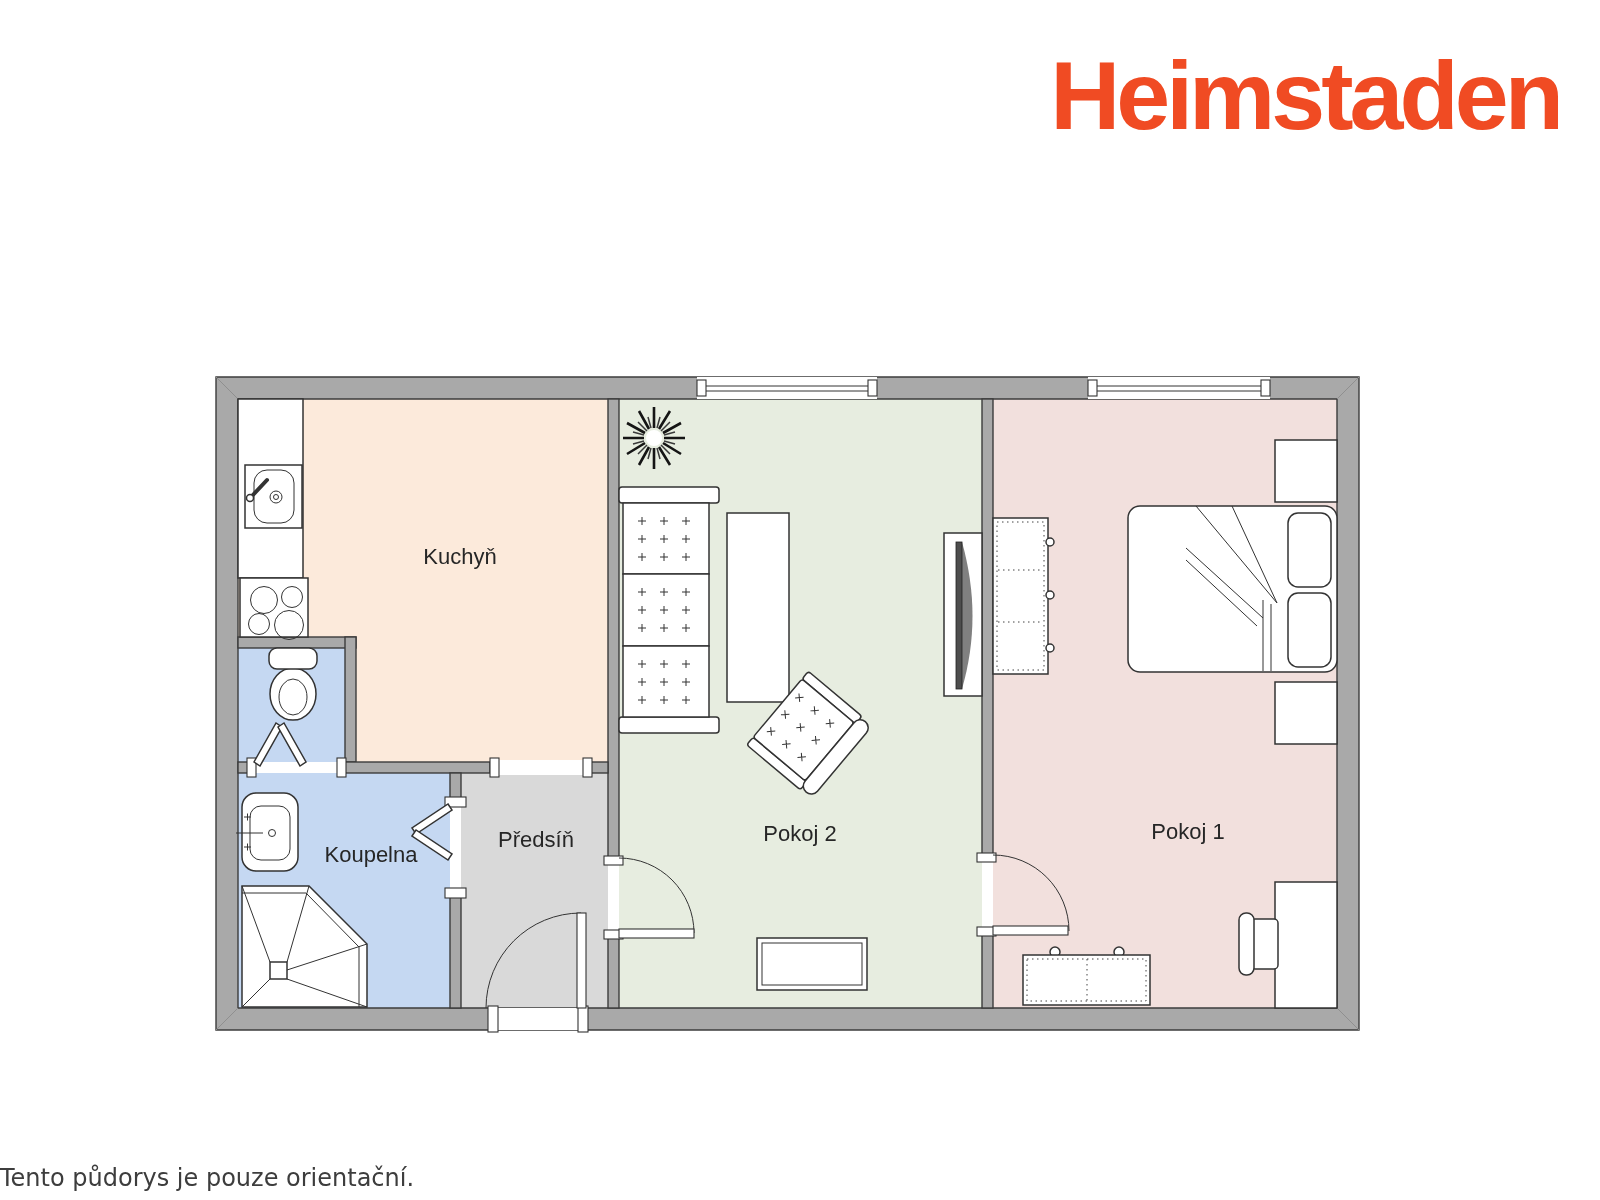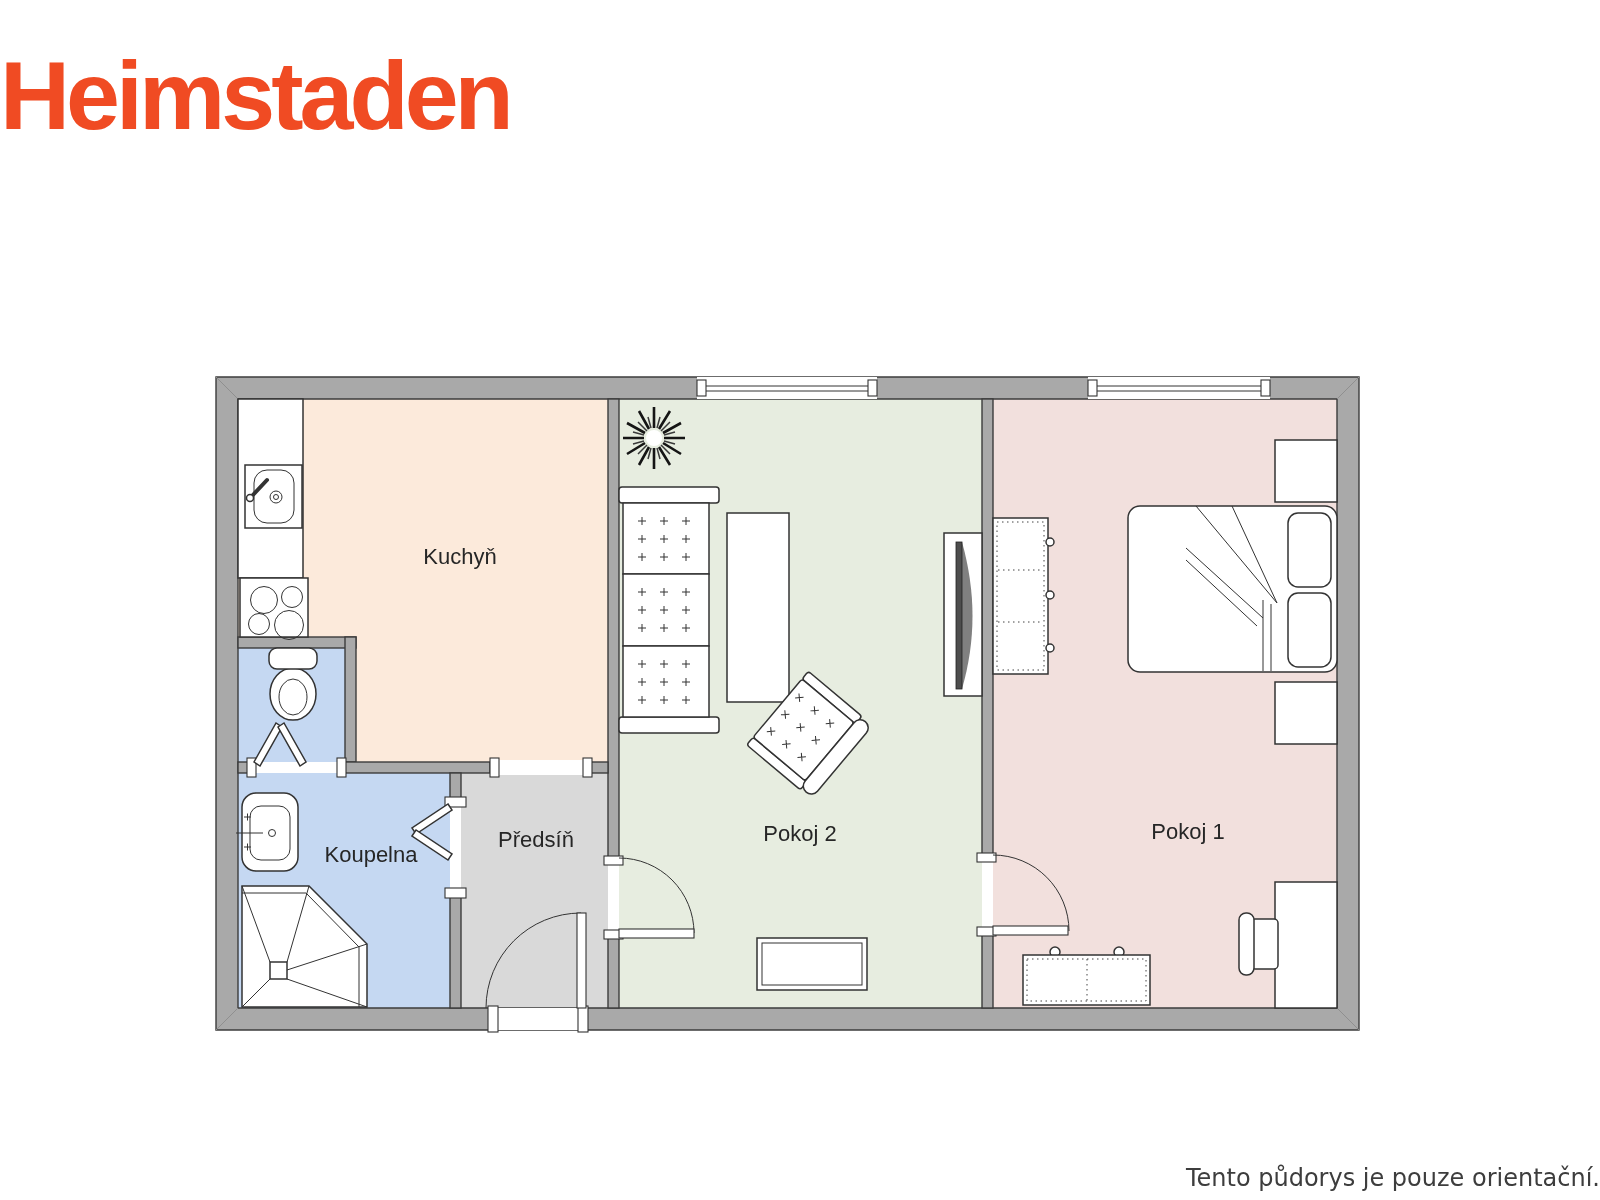--- a/index.html
+++ b/index.html
@@ -1,20 +1,20 @@
 <!DOCTYPE html>
 <html><head>
 <meta charset="utf-8">
 <style>
   html,body{margin:0;padding:0;background:#fff;}
   body{width:1600px;height:1200px;position:relative;overflow:hidden;font-family:"Liberation Sans",sans-serif;}
-  .logo{position:absolute;top:40px;left:0;width:1560px;text-align:left;
+  .logo{position:absolute;top:40px;left:0;width:1560px;text-align:right;
         font-family:"Liberation Sans",sans-serif;font-weight:bold;font-size:97px;
         letter-spacing:-4px;color:#F04B23;}
-  .footer{position:absolute;top:1164px;left:0;width:1600px;text-align:right;
+  .footer{position:absolute;top:1164px;left:0;width:1600px;text-align:left;
         font-family:"DejaVu Sans",sans-serif;font-size:24px;color:#3d3d3d;}
   svg.plan{position:absolute;left:0;top:0;}
   .wallseg{stroke:#3c3c3c;stroke-width:1.4;}
   .gap{fill:#ffffff;stroke:none;}
   .jamb{fill:#ffffff;stroke:#333;stroke-width:1.1;}
   .furn{fill:#ffffff;stroke:#333;stroke-width:1.5;}
   .thin{fill:none;stroke:#333;stroke-width:1;}
   .dot{fill:none;stroke:#444;stroke-width:1;stroke-dasharray:1.5 3.5;}
   .mitre{stroke:#8f8f8f;stroke-width:1;}
   .ray{stroke:#151515;stroke-width:2.6;fill:none;}

